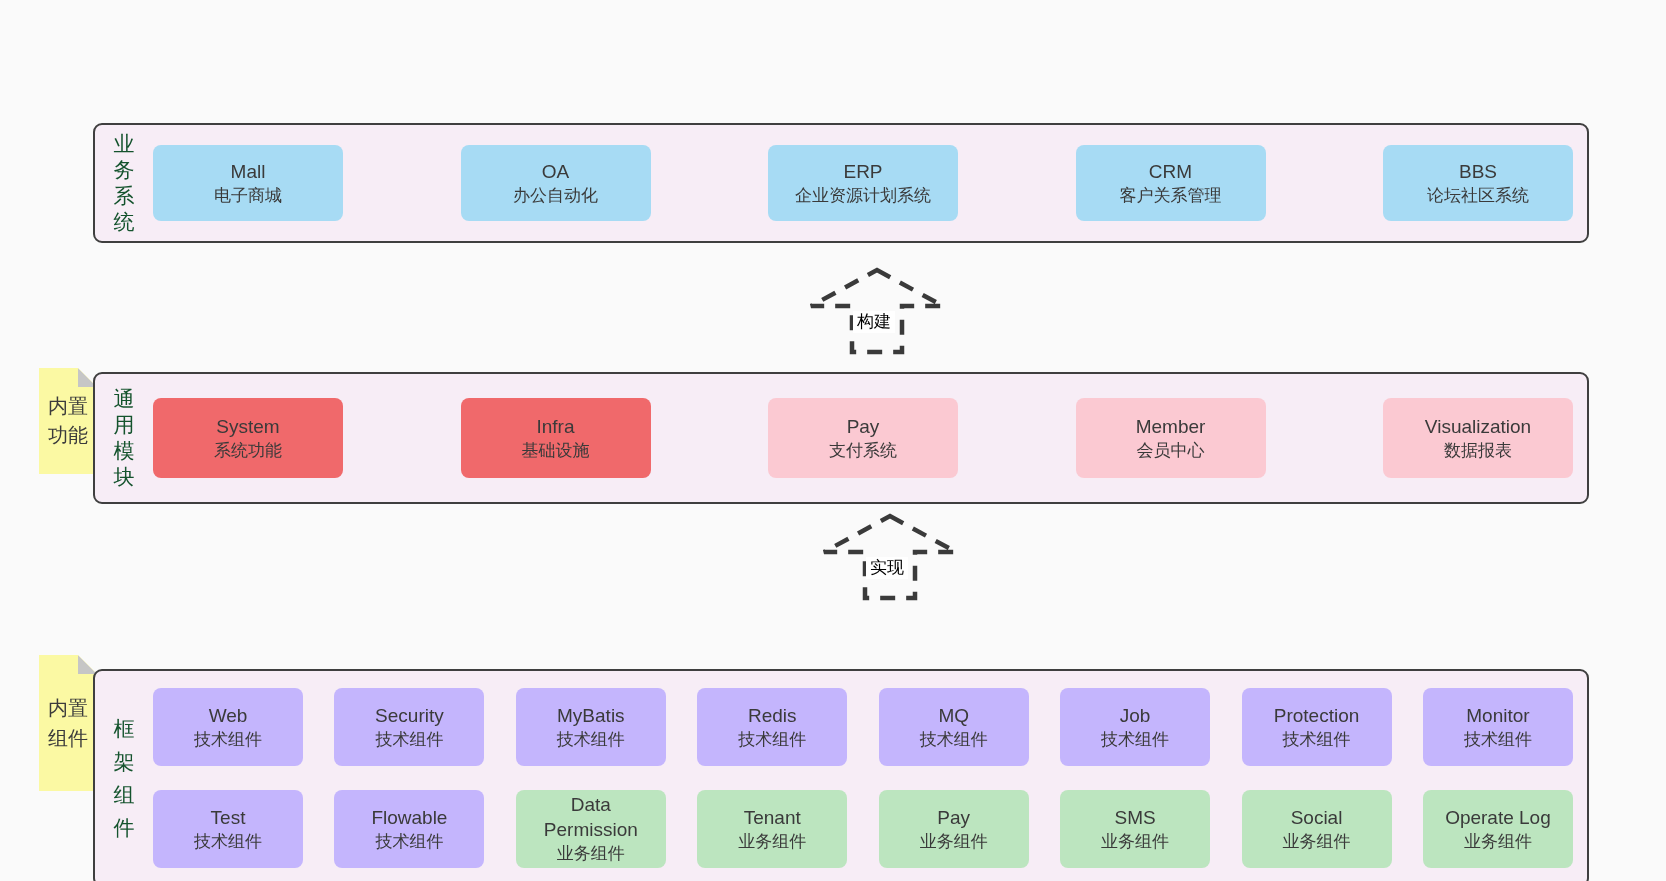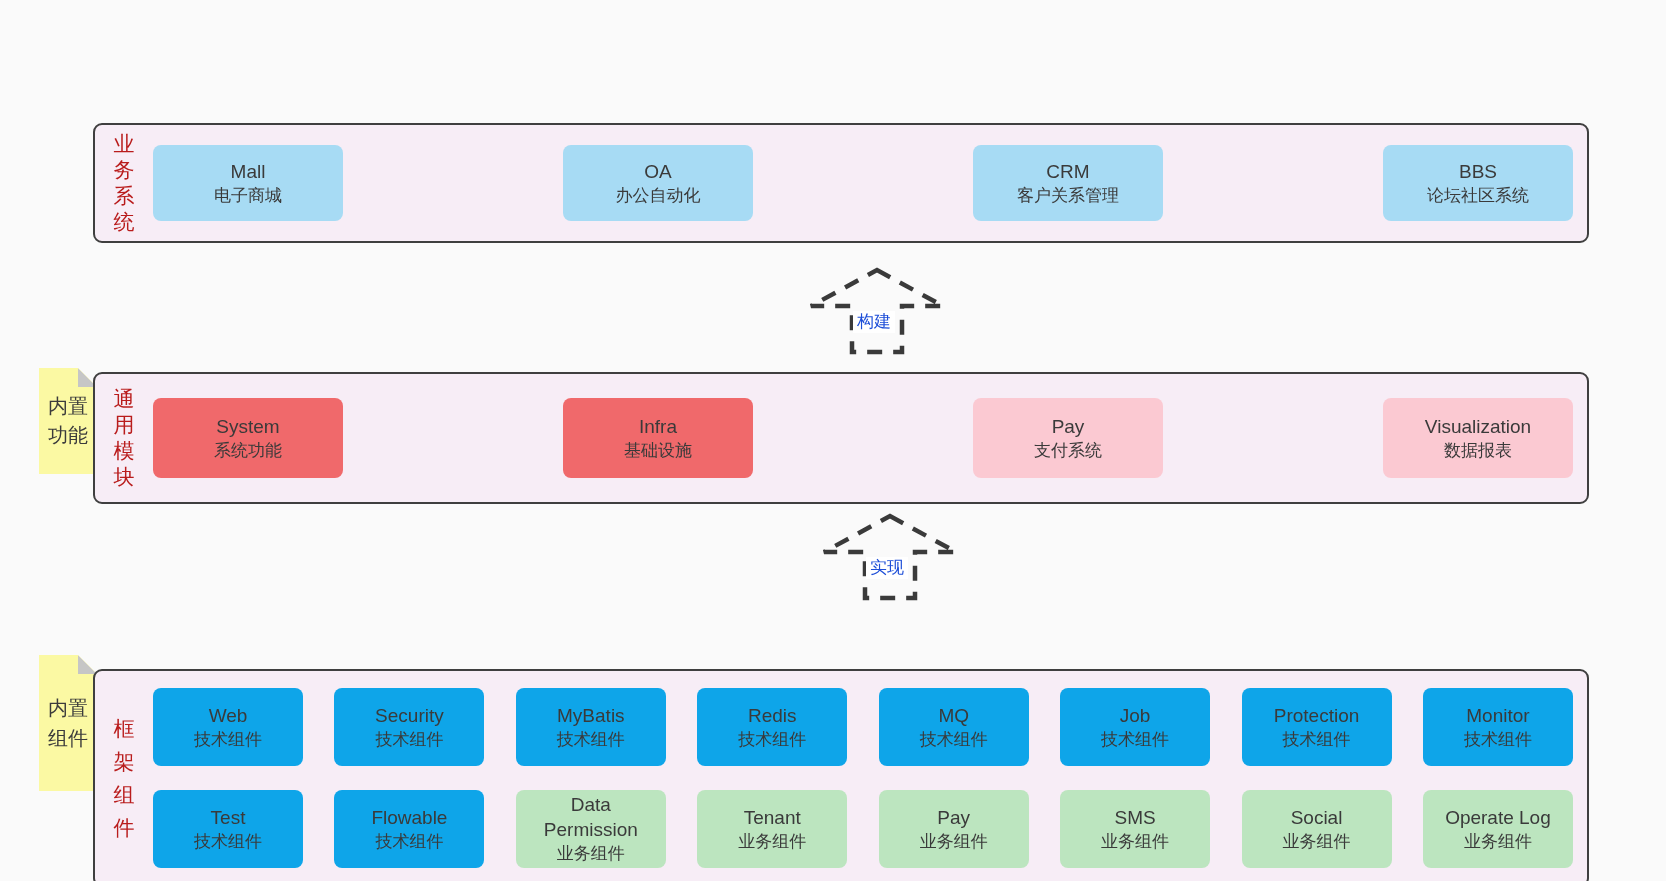--- a/index.html
+++ b/index.html
@@ -22,21 +22,21 @@
   }
   .band-top{top:123px;height:120px;}
   .band-mid{top:372px;height:132px;}
   .band-bottom{top:621px;height:218px;margin-top:48px;}
   .vlabel{
     flex:0 0 auto;
     width:34px;margin-left:12px;
     font-size:21px;line-height:26px;
     text-align:center;
     word-break:break-all;
-    color:#b91c1c;
+    color:#14532d;
   }
   .band-bottom .vlabel{line-height:33px;}
   .boxes{
     flex:1;display:flex;justify-content:space-between;align-items:flex-start;
     padding:0 14px 0 12px;
   }
   .boxgrid{
     flex:1;display:flex;flex-direction:column;gap:24px;
     padding:0 14px 0 12px;
   }
@@ -50,21 +50,21 @@
   }
   .band-top .box,.band-mid .box{width:190px;}
   .band-top .box{height:76px;}
   .band-mid .box{height:80px;}
   .band-bottom .box{width:150px;height:78px;}
   .box .t{font-size:19px;line-height:25px;}
   .box .s{font-size:17px;line-height:24px;}
   .blue{background:#a7dbf4;}
   .red{background:#f0696b;}
   .pink{background:#fbc9d2;}
-  .green{background:#0ea5e9;}
+  .green{background:#c4b5fd;}
   .lightgreen{background:#bce5bf;}
   .note{
     position:absolute;left:39px;width:58px;
     background:#fbf9a3;
     display:flex;align-items:center;justify-content:center;
     text-align:center;
     font-size:20px;
     word-break:break-all;
     color:#3b3b3b;
     z-index:0;
@@ -80,21 +80,21 @@
   .note-text{width:40px;}
   .arrow{position:absolute;width:140px;height:90px;z-index:2;}
   .arrow svg{position:absolute;left:0;top:0;}
   .arrow-build{left:807px;top:266px;}
   .arrow-impl{left:820px;top:512px;}
   .arrow-label{
     position:absolute;left:46px;top:45px;
     background:#ffffff;
     font-size:17px;line-height:20px;
     padding:1px 4px;
-    color:#1d4ed8;
+    color:#000000;
     white-space:nowrap;
   }
 </style>
 </head>
 <body>
 
 <div class="note note-mid">
   <span class="fold"></span>
   <span class="note-text">内置功能</span>
 </div>
@@ -106,20 +106,24 @@
 <div class="band band-top">
   <div class="vlabel">业务系统</div>
   <div class="boxes">
     <div class="box blue">
       <div class="t">Mall</div>
       <div class="s">电子商城</div>
     </div>
     <div class="box blue">
       <div class="t">OA</div>
       <div class="s">办公自动化</div>
+    </div>
+    <div class="box blue">
+      <div class="t">ERP</div>
+      <div class="s">企业资源计划系统</div>
     </div>
     <div class="box blue">
       <div class="t">CRM</div>
       <div class="s">客户关系管理</div>
     </div>
     <div class="box blue">
       <div class="t">BBS</div>
       <div class="s">论坛社区系统</div>
     </div>
   </div>
@@ -141,20 +145,24 @@
     </div>
     <div class="box red">
       <div class="t">Infra</div>
       <div class="s">基础设施</div>
     </div>
     <div class="box pink">
       <div class="t">Pay</div>
       <div class="s">支付系统</div>
     </div>
     <div class="box pink">
+      <div class="t">Member</div>
+      <div class="s">会员中心</div>
+    </div>
+    <div class="box pink">
       <div class="t">Visualization</div>
       <div class="s">数据报表</div>
     </div>
   </div>
 </div>
 
 <div class="arrow arrow-impl">
   <svg width="140" height="90" viewBox="0 0 140 90">
     <path d="M70 4 L136 40 L95 40 L95 86 L45 86 L45 40 L4 40 Z" fill="none" stroke="#3a3a3a" stroke-width="4.5" stroke-dasharray="15 11" stroke-linejoin="miter"></path>
   </svg>

